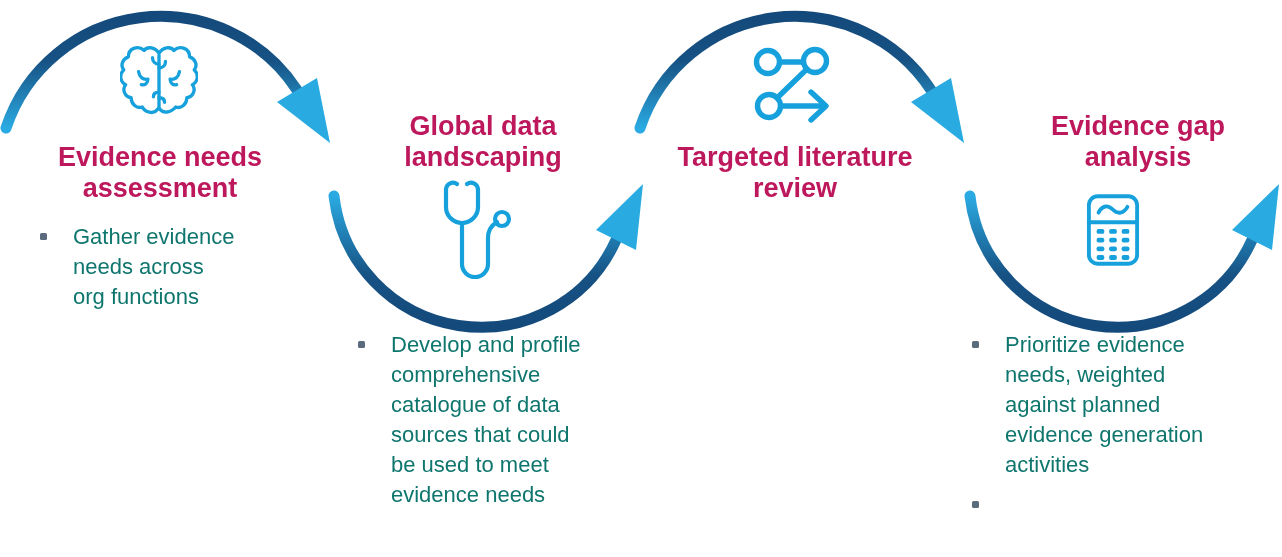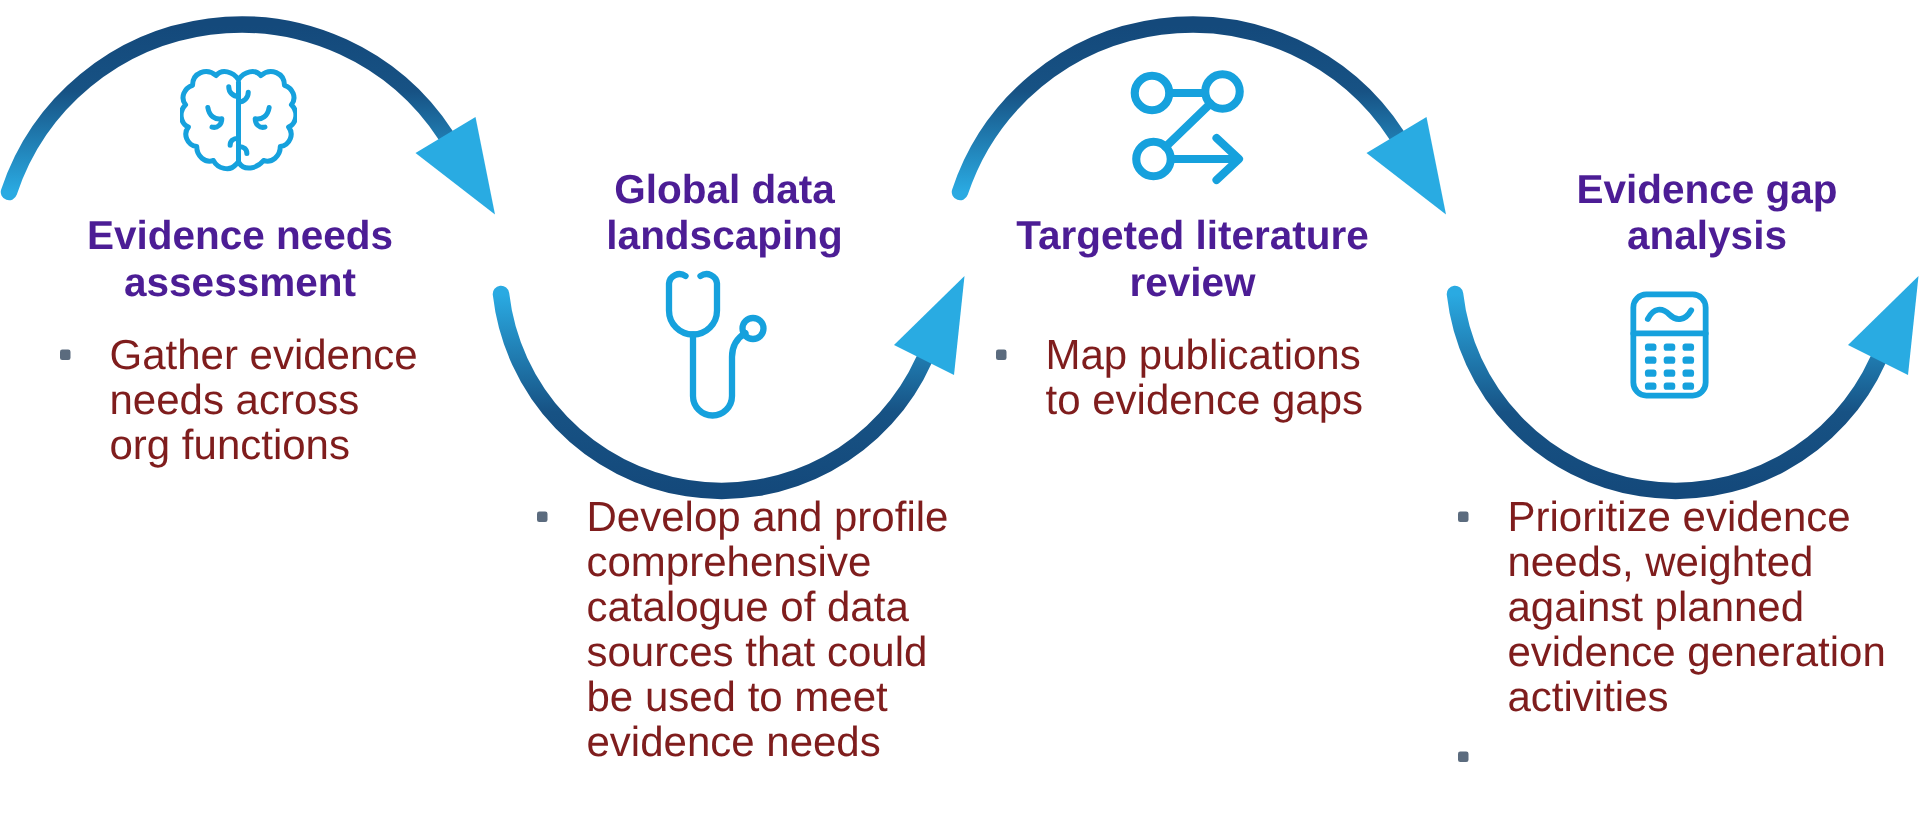--- a/index.html
+++ b/index.html
@@ -10,21 +10,21 @@
     overflow:hidden;
     background:#ffffff;
   }
   .arcs{position:absolute;left:0;top:0;width:1282px;height:557px;}
   .step-title{
     position:absolute;
     margin:0;
     font-size:27px;
     font-weight:700;
     line-height:31px;
-    color:#4c1d95;
+    color:#be185d;
     text-align:center;
     white-space:pre-line;
   }
   .icon{position:absolute;}
   .bullets{
     position:absolute;
     margin:0;padding:0;
     list-style:none;
   }
   .bullets li{
@@ -34,23 +34,23 @@
   }
   .dot{
     flex:0 0 auto;
     width:7px;height:7px;
     border-radius:1.5px;
     background:#5B6B7E;
     margin:11px 0 0 2px;
   }
   .bt{
     margin-left:26px;
-    font-size:28px;
+    font-size:22px;
     line-height:30px;
-    color:#7f1d1d;
+    color:#0f766e;
     white-space:pre-line;
   }
   
   .t1{left:20px;top:142px;width:280px;}
   .t2{left:343px;top:111px;width:280px;}
   .t3{left:645px;top:142px;width:300px;}
   .t4{left:998px;top:111px;width:280px;}
   .b1{left:38px;top:222px;width:250px;}
   .b2{left:356px;top:330px;width:280px;}
   .b3{left:662px;top:222px;width:280px;}
@@ -151,25 +151,20 @@
       <circle cx="21" cy="67" r="11.5"></circle>
       <path d="M32,23 H55"></path>
       <path d="M59,30 L29,59"></path>
       <path d="M34,67 H77"></path>
       <path d="M63,53 L78,67 L63,81"></path>
     </g>
   </svg>
   <h2 class="step-title t3">Targeted literature
 review</h2>
   <ul class="bullets b3">
-    <li>
-        <span class="dot"></span>
-        <span class="bt">Map publications
-to evidence gaps</span>
-      </li>
   </ul>
 
   <h2 class="step-title t4">Evidence gap
 analysis</h2>
   <svg class="icon i4" width="54" height="74" viewBox="0 0 56 76">
     <g fill="none" stroke="#16A1DD" stroke-width="4" stroke-linecap="round" stroke-linejoin="round">
       <rect x="3" y="3" width="50" height="70" rx="9"></rect>
       <path d="M3,30 H53"></path>
       <path d="M13,20 C17,12 23,12 28,17 C33,22 39,21 43,14"></path>
     </g>

